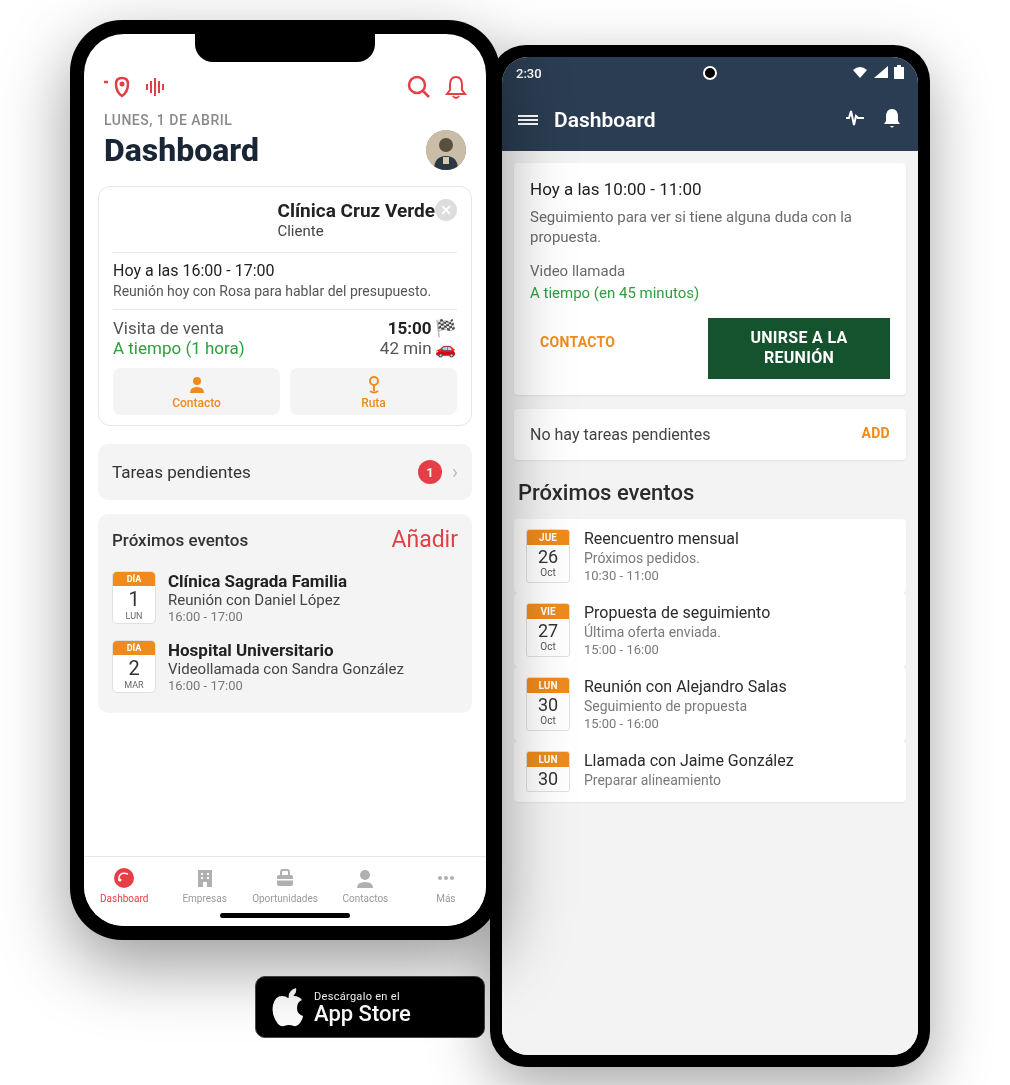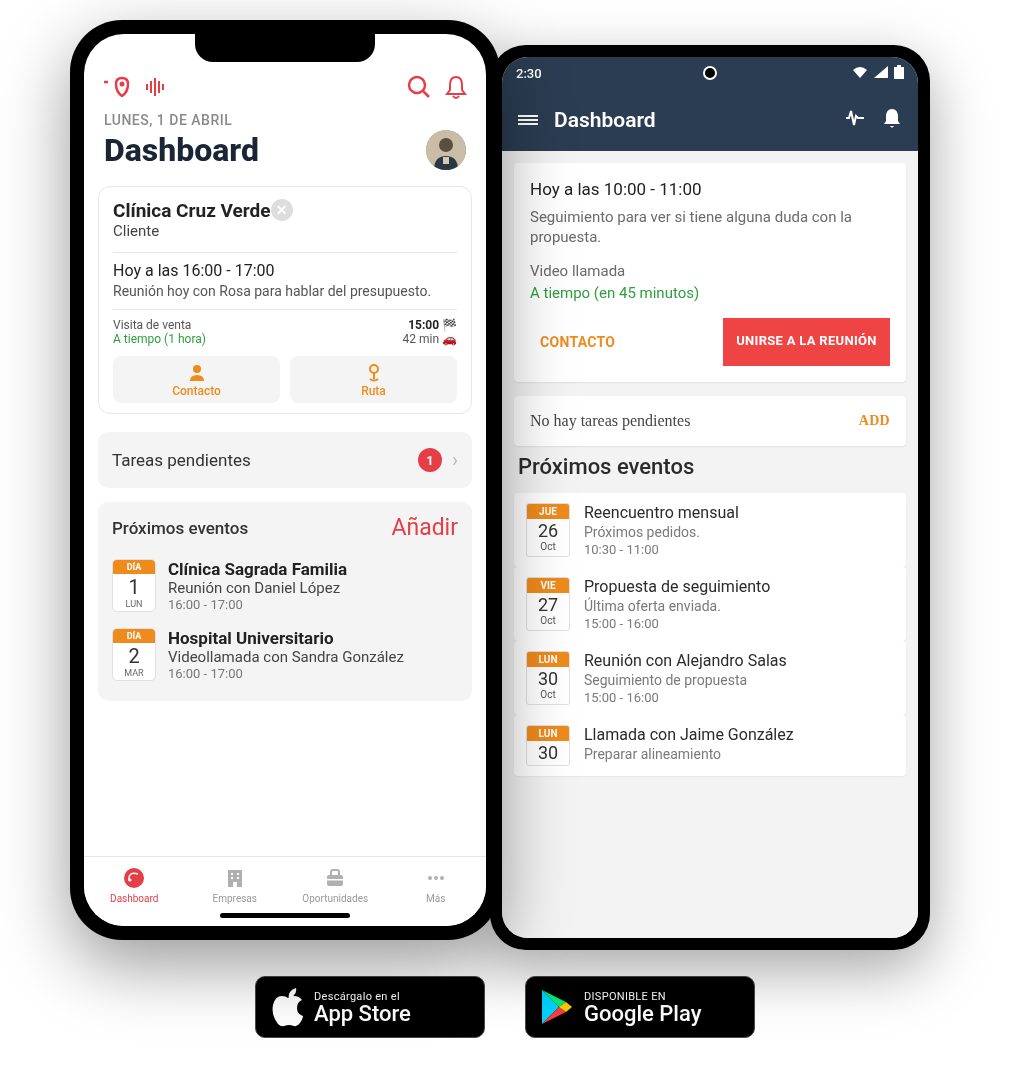--- a/index.html
+++ b/index.html
@@ -14,21 +14,21 @@
     position: relative;
     width: 100%;
     height: 970px;
   }
   
   .android {
     position: absolute;
     left: 490px;
     top: 45px;
     width: 440px;
-    height: 905px;
+    height: 1022px;
     background: #000;
     border-radius: 36px;
     padding: 12px;
     box-shadow: 0 20px 60px rgba(0,0,0,0.35);
   }
   .android-inner {
     width: 100%;
     height: 100%;
     background: #fff;
     border-radius: 26px;
@@ -97,41 +97,40 @@
   .a-actions { display: flex; gap: 12px; }
   .a-btn-text {
     color: #ee8b1c;
     font-weight: 700;
     font-size: 14px;
     padding: 16px 10px;
     flex: 1;
     letter-spacing: 0.3px;
   }
   .a-btn-fill {
-    background: #ef4444;
+    background: #14532d;
     color: #fff;
     font-weight: 700;
-    font-size: 13px;
-    padding: 10px 3px;
+    font-size: 16px;
+    padding: 10px 18px;
     text-align: center;
     flex:1;
     letter-spacing: 0.3px;
     display:flex; align-items:center; justify-content:center;
     line-height:1.3;
   }
   .a-pending {
     background: #fff;
     border-radius: 4px;
     padding: 16px;
-    margin-bottom: 8px;
+    margin-bottom: 20px;
     display: flex;
     justify-content: space-between;
-    align-items: center;
+    align-items: flex-start;
     box-shadow: 0 1px 2px rgba(0,0,0,0.08);
-    font-family: Liberation Serif, serif;
   }
   .a-pending-text { color: #444; font-size: 16px; }
   .a-add { color: #ee8b1c; font-weight: 700; font-size: 14px; letter-spacing: 0.3px; }
   .a-section-title { font-size: 22px; color: #2b2b2b; margin: 6px 4px 14px; font-weight: 500; }
   .a-event {
     display: flex;
     gap: 14px;
     background: #fff;
     padding: 10px 12px;
     border-radius: 4px;
@@ -219,28 +218,28 @@
     display:flex; align-items:center; justify-content:center;
     font-size:16px; color:#fff;
     overflow:hidden;
   }
   .ios-card {
     margin: 4px 14px;
     border: 1px solid #e6e6e6;
     border-radius: 12px;
     padding: 12px 14px 10px;
   }
-  .ios-card-head { display:flex; justify-content:flex-start; align-items:flex-start; }
+  .ios-card-head { display:flex; justify-content:flex-end; align-items:flex-start; }
   .ios-card-title { font-size: 19px; font-weight: 700; color: #222; }
   .ios-card-sub { font-size: 15px; color: #444; margin-bottom: 8px; }
   .ios-close { width:22px; height:22px; border-radius:50%; background:#ddd; color:#fff; display:flex; align-items:center; justify-content:center; font-size:14px; font-weight:bold; }
   .ios-hr { border:none; border-top:1px solid #e6e6e6; margin: 4px 0 8px; }
   .ios-time { font-size: 16px; color:#222; margin-bottom: 3px; }
   .ios-desc { font-size: 14px; color: #555; margin-bottom: 10px; }
-  .ios-row { display:flex; justify-content:space-between; font-size:12px; color:#555; }
+  .ios-row { display:flex; justify-content:space-between; font-size:17px; color:#555; }
   .ios-right { text-align:right; }
   .ios-green { color:#2e9e3f; }
   .ios-actions { display:flex; gap:10px; margin-top: 10px; }
   .ios-abtn {
     flex:1;
     background:#f4f4f4;
     border-radius:8px;
     padding: 6px 0 5px;
     text-align:center;
     font-size:12px;
@@ -573,20 +572,27 @@
         <div class="ios-tab">
           <svg width="24" height="24" viewBox="0 0 24 24">
               <rect x="4" y="9" width="16" height="11" rx="2" fill="#b0b0b0"></rect>
               <path d="M8 9 L8 6 Q8 4 10 4 L14 4 Q16 4 16 6 L16 9" stroke="#b0b0b0" stroke-width="2" fill="none"></path>
               <rect x="4" y="13" width="16" height="1.5" fill="#fff"></rect>
             </svg>
           <span>Oportunidades</span>
         </div>
         <div class="ios-tab">
           <svg width="24" height="24" viewBox="0 0 24 24">
+              <circle cx="12" cy="9" r="5" fill="#b0b0b0"></circle>
+              <path d="M4 22 Q4 16 12 16 Q20 16 20 22 Z" fill="#b0b0b0"></path>
+            </svg>
+          <span>Contactos</span>
+        </div>
+        <div class="ios-tab">
+          <svg width="24" height="24" viewBox="0 0 24 24">
               <circle cx="6" cy="12" r="2" fill="#b0b0b0"></circle>
               <circle cx="12" cy="12" r="2" fill="#b0b0b0"></circle>
               <circle cx="18" cy="12" r="2" fill="#b0b0b0"></circle>
             </svg>
           <span>Más</span>
         </div>
       </div>
       <div class="home-indicator"></div>
     </div>
   </div>

